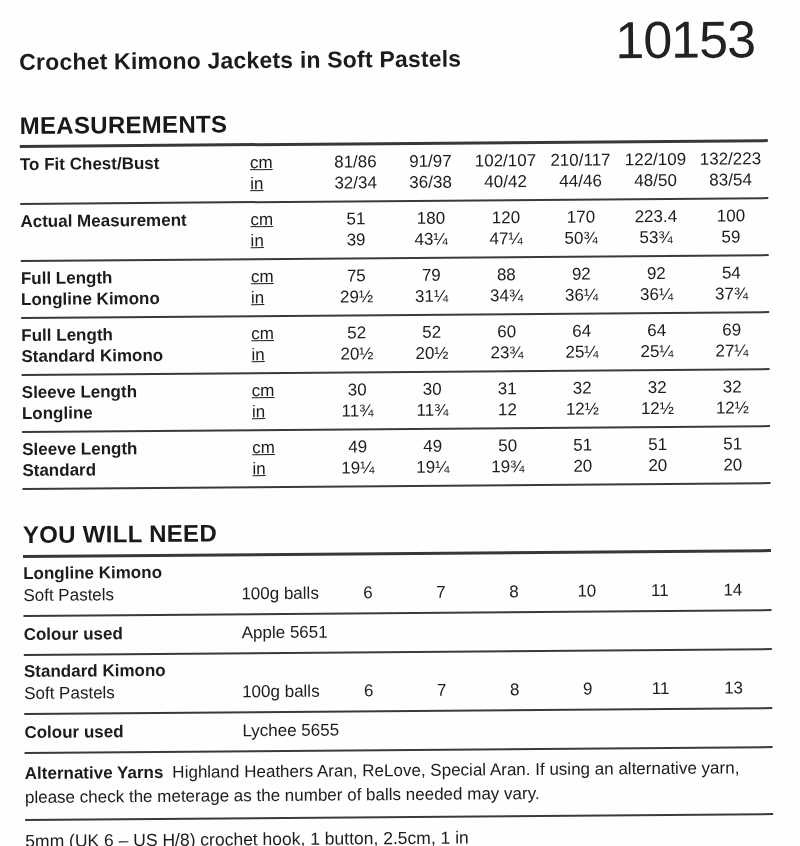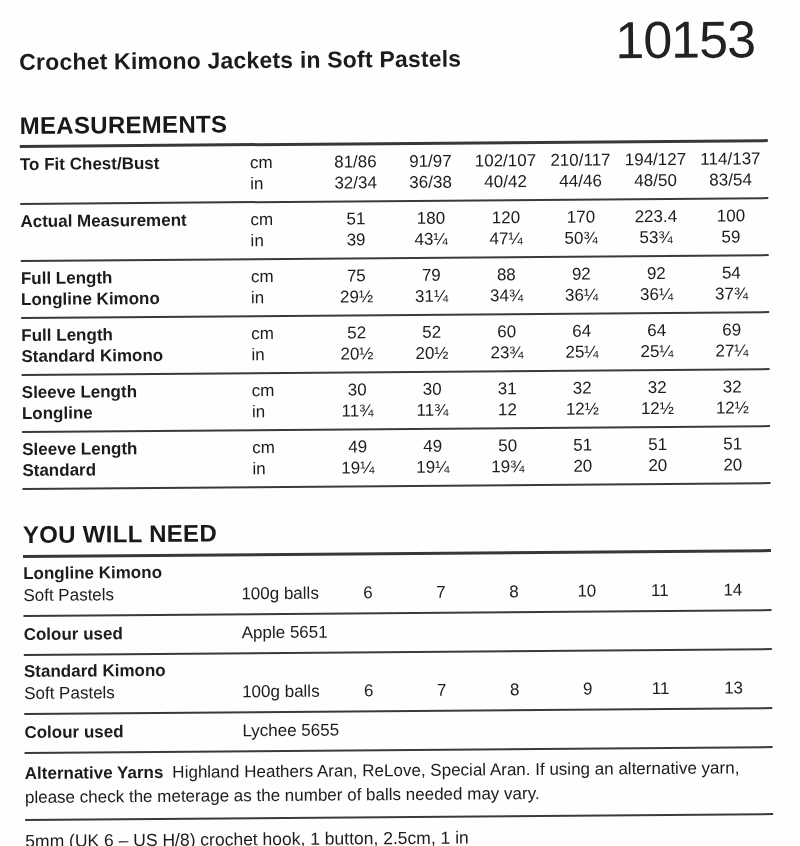--- a/index.html
+++ b/index.html
@@ -57,21 +57,21 @@
   .meas-heading { margin-top: 12px; }
   .mtable { margin-top: 6px; }
   .mgroup { padding: 6px 0 7px; }
   .mline {
     display: grid;
     grid-template-columns: 230px 68px repeat(6, 75px);
     font-size: 17px;
     line-height: 21px;
   }
   .mlabel { font-weight: bold; }
-  .munit  { font-weight: normal; }
+  .munit  { font-weight: normal; text-decoration: underline; }
   .mval   { text-align: center; }
   
   .ywn-heading { margin-top: 32px; }
   .ytable { margin-top: 7px; }
   .ygroup { padding: 5px 0 8px; }
   .yname-line { font-size: 17px; font-weight: bold; line-height: 22px; }
   .yline {
     display: grid;
     grid-template-columns: 218px 90px repeat(6, 73px);
     font-size: 17px;
@@ -115,22 +115,22 @@
     <div class="mtable rule-top">
 
       <div class="mgroup group">
         <div class="mline">
           <div class="mlabel">To Fit Chest/Bust</div>
           <div class="munit">cm</div>
           <div class="mval">81/86</div>
           <div class="mval">91/97</div>
           <div class="mval">102/107</div>
           <div class="mval">210/117</div>
-          <div class="mval">194/127</div>
-          <div class="mval">114/137</div>
+          <div class="mval">122/109</div>
+          <div class="mval">132/223</div>
         </div>
         <div class="mline">
           <div class="mlabel"></div>
           <div class="munit">in</div>
           <div class="mval">32/34</div>
           <div class="mval">36/38</div>
           <div class="mval">40/42</div>
           <div class="mval">44/46</div>
           <div class="mval">48/50</div>
           <div class="mval">83/54</div>

